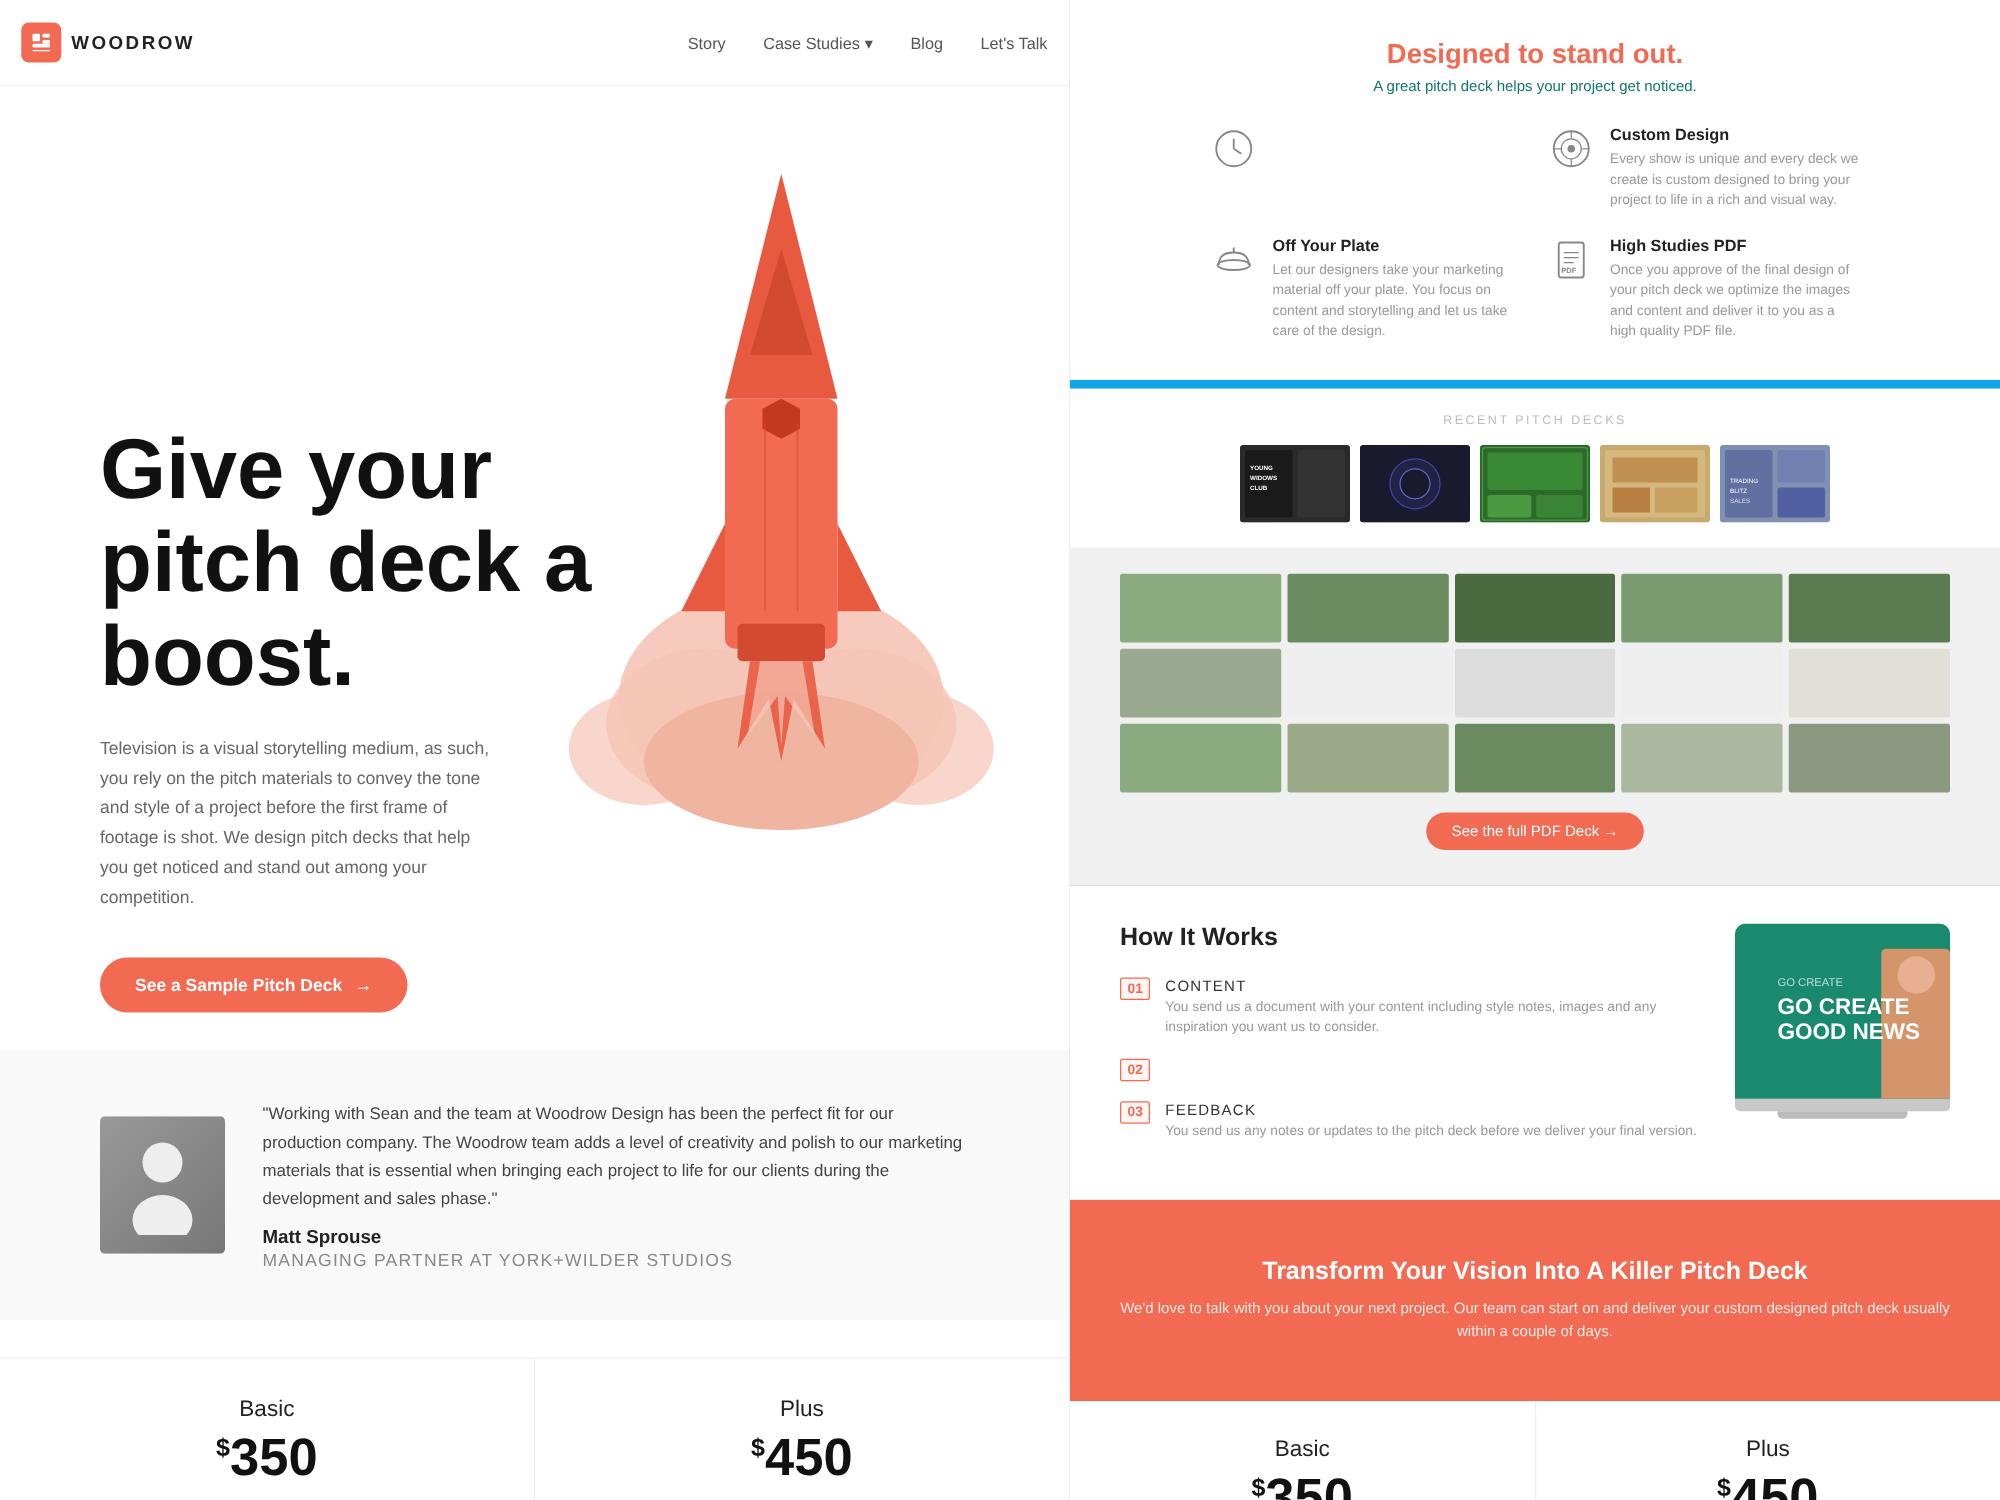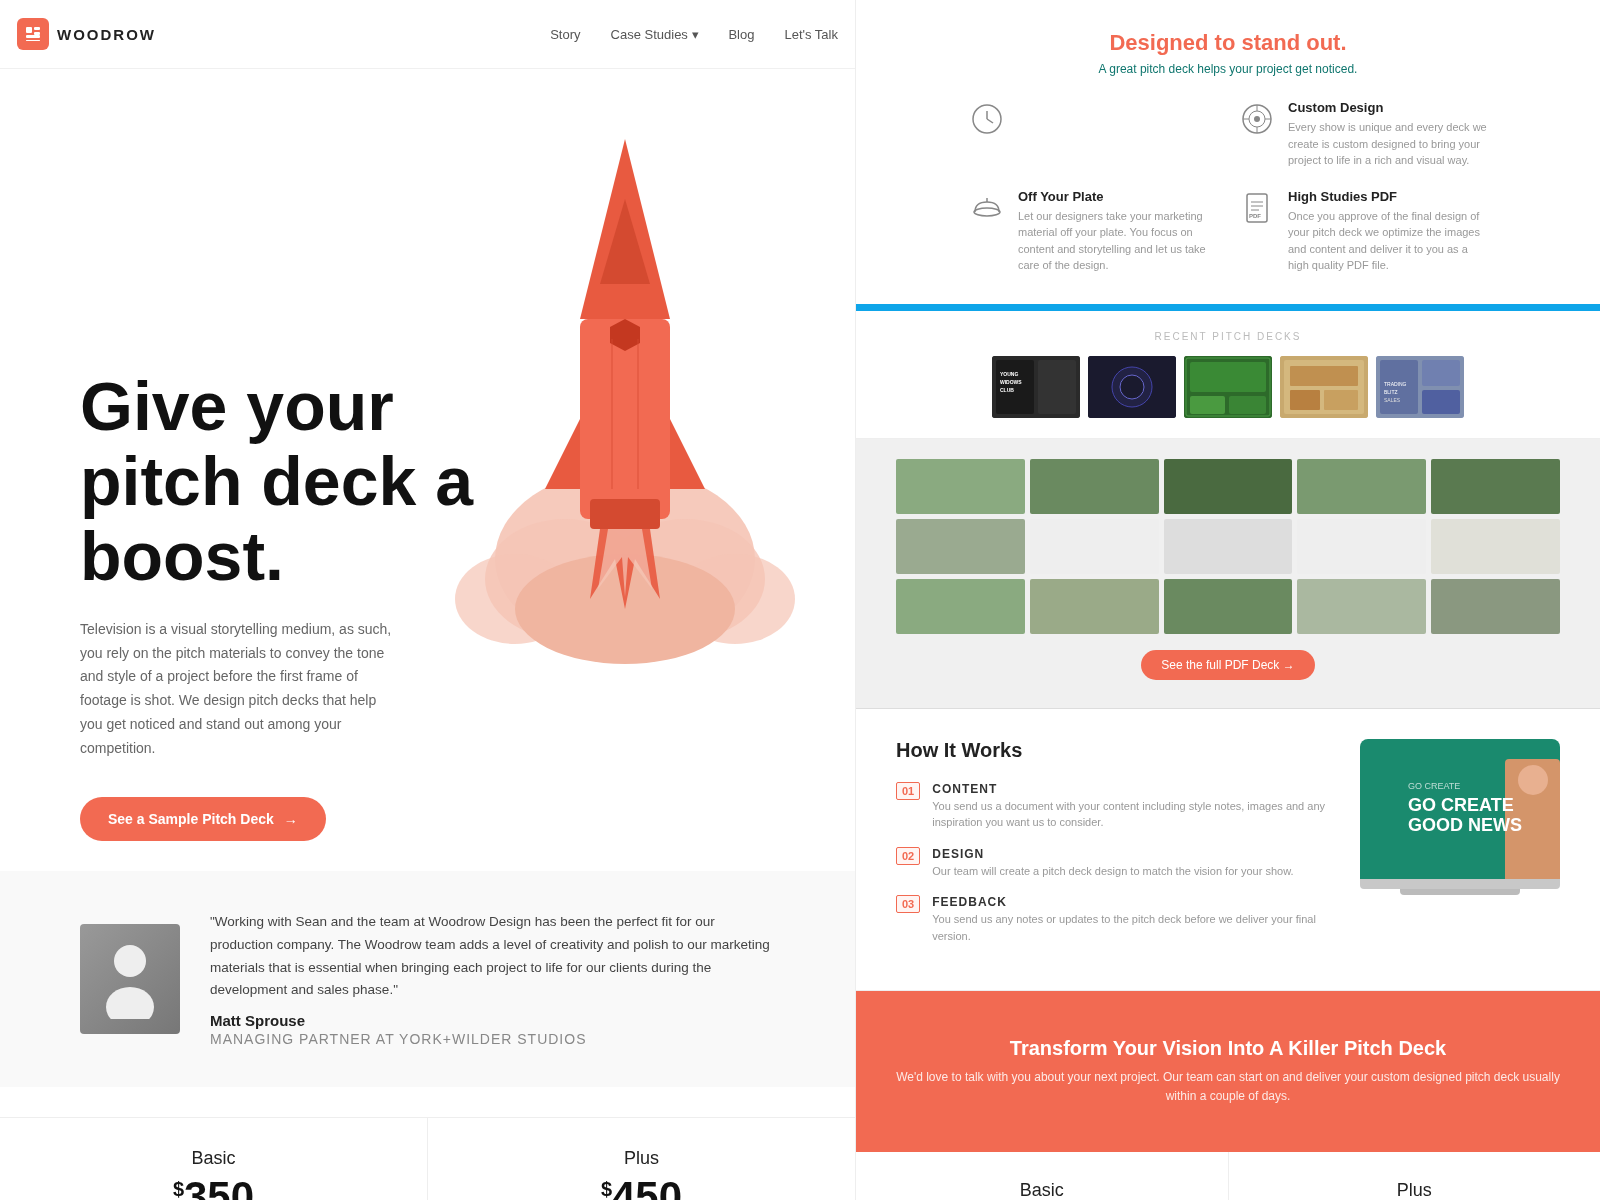--- a/index.html
+++ b/index.html
@@ -352,33 +352,33 @@
       background: #fff5f3;
       border: 1px solid #f26a52;
       border-radius: 2px;
       padding: 2px 5px;
       flex-shrink: 0;
       min-width: 22px;
       text-align: center;
     }
     .step-label {
       font-size: 12px;
-      font-weight: 700;
+      font-weight: 400;
       color: #333;
       letter-spacing: 1px;
       text-transform: uppercase;
       margin-bottom: 2px;
     }
     .step-desc {
       font-size: 11px;
       color: #999;
       line-height: 1.5;
     }
     .laptop-mockup {
-      width: 200px;
+      width: 172px;
       flex-shrink: 0;
       position: relative;
     }
     .laptop-screen {
       background: #1a8a6e;
       border-radius: 8px 8px 0 0;
       width: 100%;
       height: 140px;
       display: flex;
       flex-direction: column;
@@ -706,24 +706,20 @@
       <div class="step">
         <div class="step-num">01</div>
         <div>
           <div class="step-label">CONTENT</div>
           <div class="step-desc">You send us a document with your content including style notes, images and any inspiration you want us to consider.</div>
         </div>
       </div>
 
       <div class="step">
         <div class="step-num">02</div>
-        <div>
-          <div class="step-label">DESIGN</div>
-          <div class="step-desc">Our team will create a pitch deck design to match the vision for your show.</div>
-        </div>
       </div>
 
       <div class="step">
         <div class="step-num">03</div>
         <div>
           <div class="step-label">FEEDBACK</div>
           <div class="step-desc">You send us any notes or updates to the pitch deck before we deliver your final version.</div>
         </div>
       </div>
     </div>

